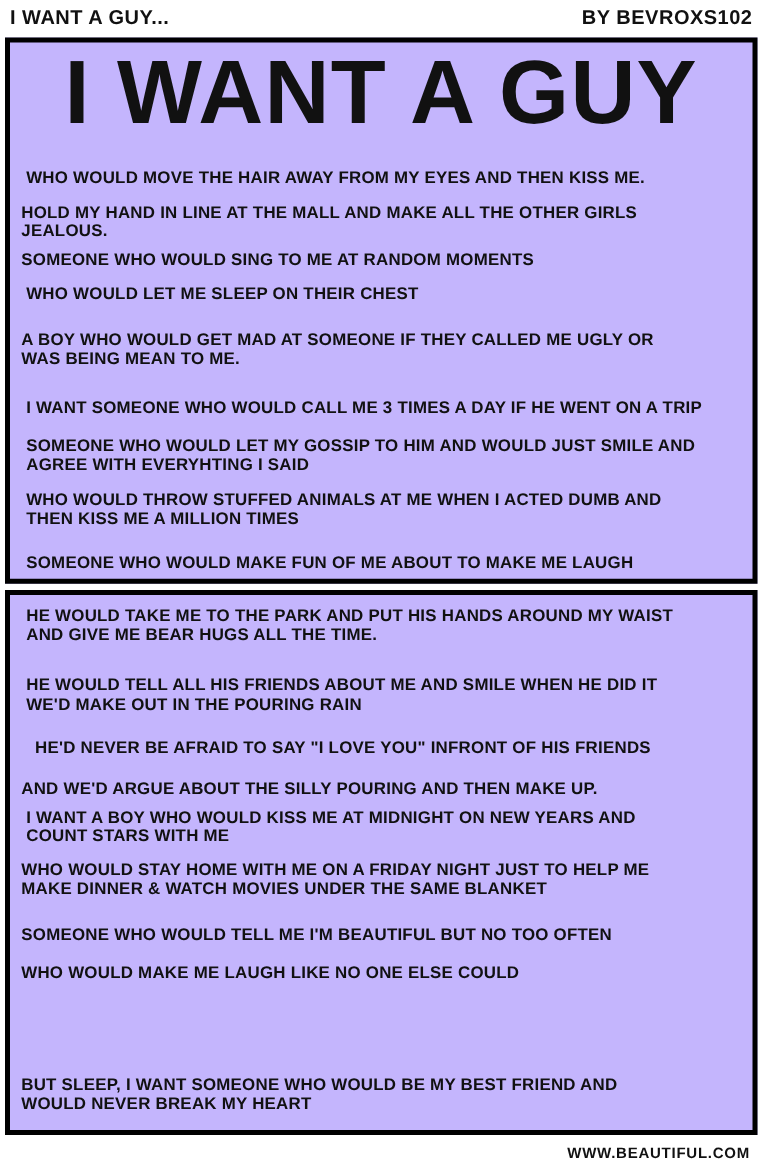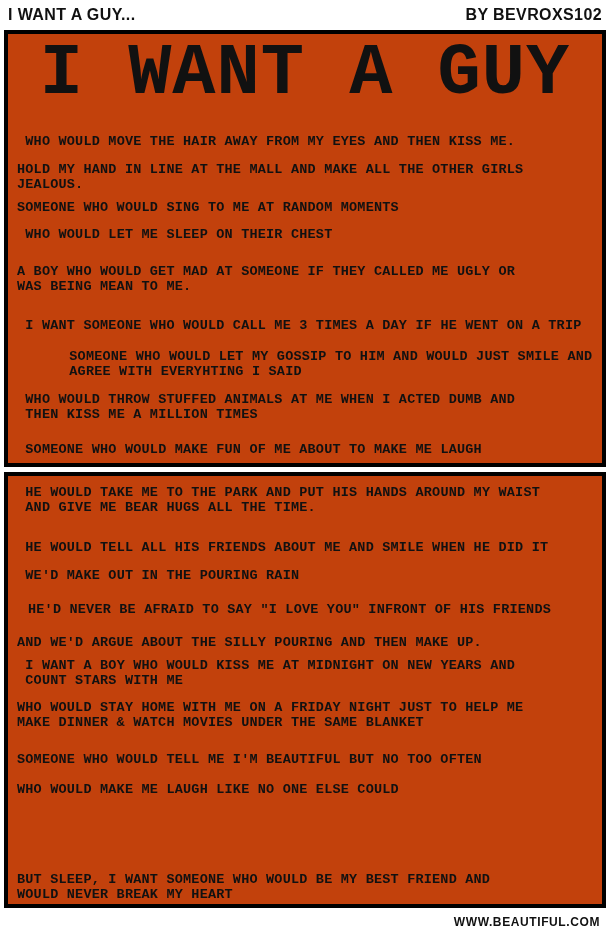--- a/index.html
+++ b/index.html
@@ -23,22 +23,21 @@
     font-size: 16px;
     font-weight: bold;
     letter-spacing: 0.4px;
     line-height: 18px;
   }
 
   
   .panel {
     margin: 0 4px;
     border: 4px solid #000000;
-    background: #c2410c;
-    font-family: Liberation Mono, monospace;
+    background: #c4b5fd;
   }
   .panel-1 { height: 437px; }
   .panel-2 { height: 436px; margin-top: 5px; padding-top: 9px; }
 
   .comic-title {
     font-size: 72px;
     font-weight: bold;
     text-align: center;
     line-height: 80px;
     letter-spacing: 1px;
@@ -55,26 +54,26 @@
     letter-spacing: 0.2px;
     white-space: pre-wrap;
   }
 
   
   .panel-1 p.line:nth-of-type(2) { margin-top: 13px; }
   .panel-1 p.line:nth-of-type(3) { margin-top: 8px; }
   .panel-1 p.line:nth-of-type(4) { margin-top: 12px; }
   .panel-1 p.line:nth-of-type(5) { margin-top: 22px; }
   .panel-1 p.line:nth-of-type(6) { margin-top: 24px; }
-  .panel-1 p.line:nth-of-type(7) { margin-top: 16px; margin-left: 44px; }
+  .panel-1 p.line:nth-of-type(7) { margin-top: 16px; }
   .panel-1 p.line:nth-of-type(8) { margin-top: 13px; }
   .panel-1 p.line:nth-of-type(9) { margin-top: 20px; }
 
   .panel-2 p.line:nth-of-type(2) { margin-top: 25px; }
-  .panel-2 p.line:nth-of-type(3) { margin-top: 13px; }
+  .panel-2 p.line:nth-of-type(3) { margin-top: 1px; }
   .panel-2 p.line:nth-of-type(4) { margin-top: 19px; margin-left: 11px; }
   .panel-2 p.line:nth-of-type(5) { margin-top: 18px; }
   .panel-2 p.line:nth-of-type(6) { margin-top: 8px; }
   .panel-2 p.line:nth-of-type(7) { margin-top: 12px; }
   .panel-2 p.line:nth-of-type(8) { margin-top: 22px; }
   .panel-2 p.line:nth-of-type(9) { margin-top: 15px; }
   .panel-2 p.line:nth-of-type(10) { margin-top: 75px; }
 
   
   .strip-footer {

